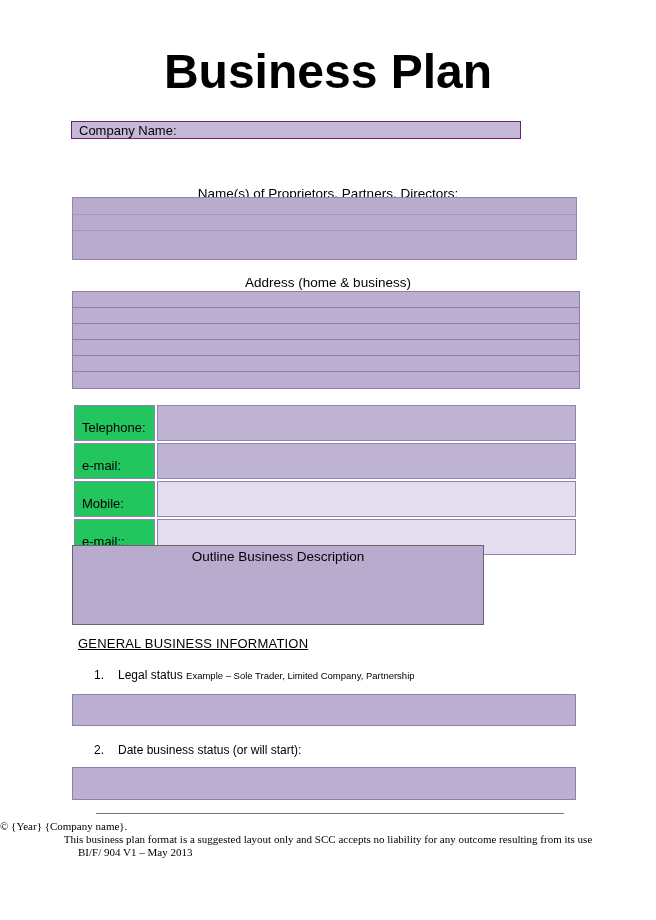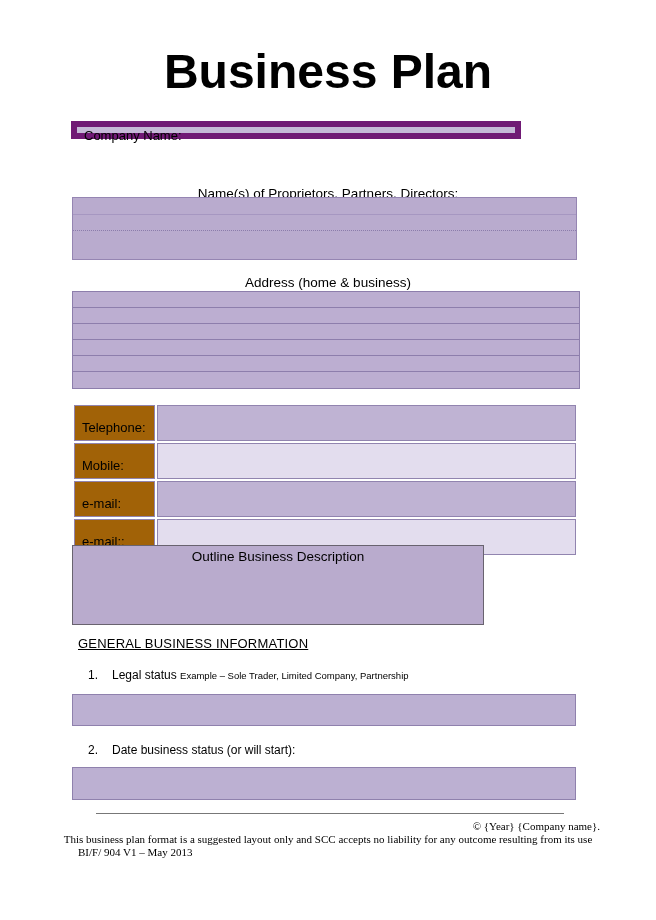--- a/index.html
+++ b/index.html
@@ -16,21 +16,21 @@
   .page-title{
     top:44px;left:0;width:656px;
     text-align:center;
     font-size:48px;font-weight:bold;
     letter-spacing:0px;
     font-family:"Liberation Sans", sans-serif;
   }
   .company-bar{
     top:121px;left:71px;width:450px;height:18px;
     background:#c5b9d7;
-    border:6px solid #701a75;
+    border:1px solid #701a75;
     font-size:13px;
     line-height:18px;
     padding-left:7px;
     box-sizing:border-box;
   }
   .section-heading{
     left:0;width:656px;
     text-align:center;
     font-size:13.5px;
   }
@@ -54,42 +54,42 @@
     border-spacing:2px;
     background:#ffffff;
   }
   .contact-table td{
     border:1px solid #9184af;
     height:29px;
     font-size:13px;
     vertical-align:bottom;
     padding:0 0 5px 7px;
   }
-  td.c-label{width:72px;background:#a16207;}
+  td.c-label{width:72px;background:#22c55e;}
   td.c-val-purple{background:#bfb3d3;}
   td.c-val-light{background:#e3ddee;}
 
   .outline-box{
     top:545px;left:72px;width:412px;height:80px;
     background:#b9abcd;
     border:1px solid #69636f;
     box-sizing:border-box;
   }
   .outline-title{
     text-align:center;
     font-size:13.5px;
     padding-top:3px;
   }
   .gbi-heading{
     top:636px;left:78px;
     font-size:13px;font-weight:normal;
     text-decoration:underline;
     letter-spacing:0.2px;
   }
-  .num-item{left:88px;font-size:12px;}
+  .num-item{left:94px;font-size:12px;}
   .item1{top:668px;}
   .item2{top:743px;}
   .item-number{display:inline-block;margin-right:14px;}
   .item-label{font-size:12px;}
   .item-hint{font-size:9.5px;}
   .answer-box{
     left:72px;width:504px;
     background:#bcb0d2;
     border:1px solid #8f81ad;
     box-sizing:border-box;
@@ -99,21 +99,21 @@
 
   .footer-rule{
     top:813px;left:96px;width:468px;height:0;
     border-top:1px solid #777777;
   }
   .footer-text{
     font-family:"Liberation Serif", serif;
     font-size:11px;
     color:#000000;
   }
-  .footer-copyright{top:820px;left:0;width:556px;text-align:right;margin-left:44px;}
+  .footer-copyright{top:820px;left:0;width:556px;text-align:left;}
   .footer-disclaimer{top:833px;left:0;width:656px;text-align:center;}
   .footer-ref{top:846px;left:78px;}
 </style>
 </head>
 <body>
 
 <div class="page">
 
   <div class="abs page-title">Business Plan</div>
 
@@ -139,26 +139,26 @@
     <div class="addr-row"></div>
   </div>
 
   <table class="abs contact-table">
     <tbody>
       <tr>
         <td class="c-label">Telephone:</td>
         <td class="c-val-purple"></td>
       </tr>
       <tr>
+        <td class="c-label">e-mail:</td>
+        <td class="c-val-purple"></td>
+      </tr>
+      <tr>
         <td class="c-label">Mobile:</td>
         <td class="c-val-light"></td>
-      </tr>
-      <tr>
-        <td class="c-label">e-mail:</td>
-        <td class="c-val-purple"></td>
       </tr>
       <tr>
         <td class="c-label">e-mail::</td>
         <td class="c-val-light"></td>
       </tr>
     </tbody>
   </table>
 
   <div class="abs outline-box">
     <div class="outline-title">Outline Business Description</div>

